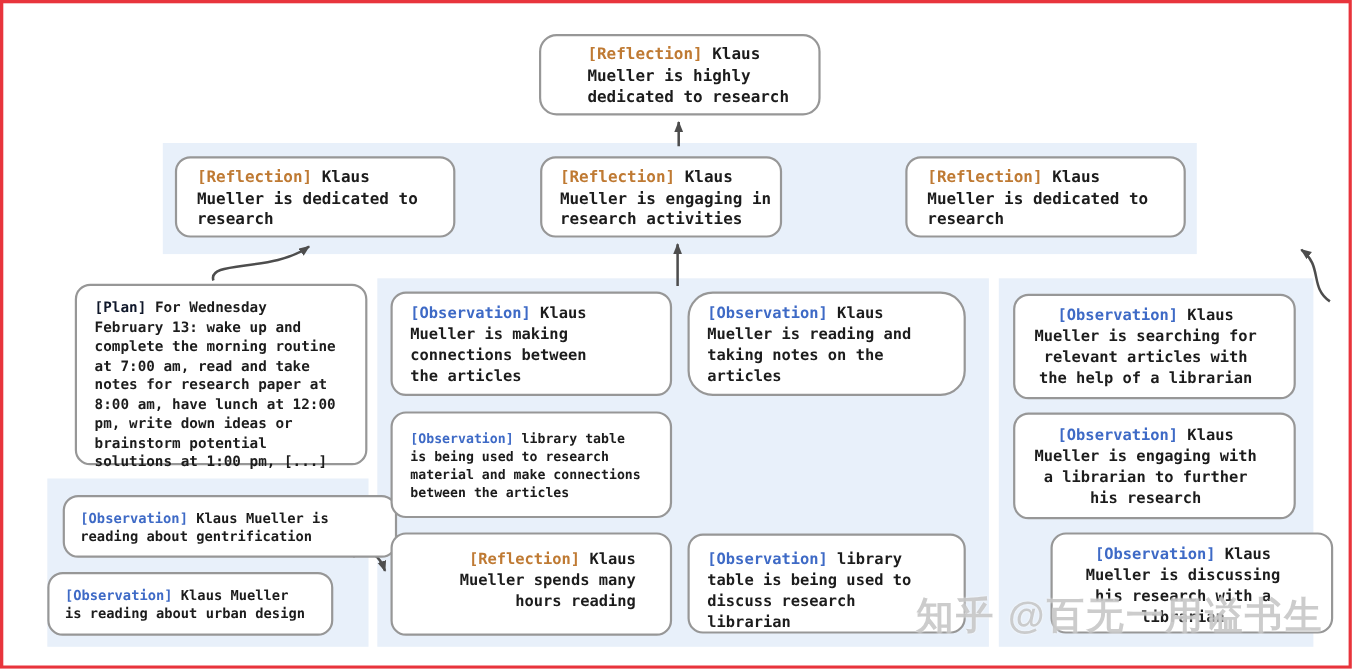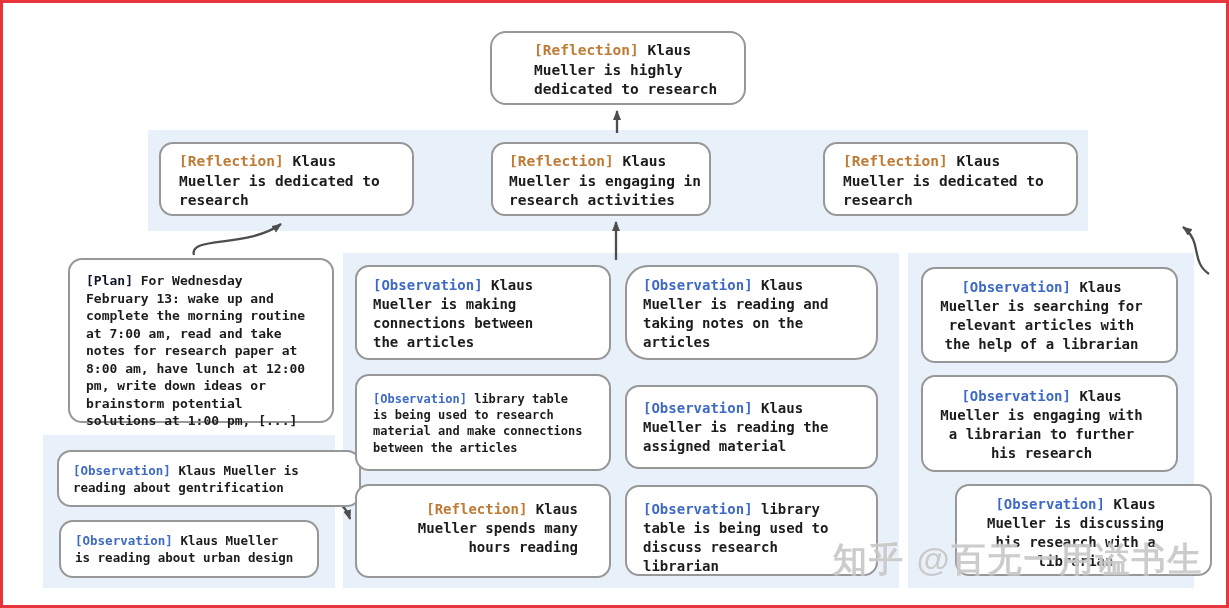--- a/index.html
+++ b/index.html
@@ -43,21 +43,21 @@
   #n-l2a .txt,#n-l2b .txt,#n-l2c .txt{max-width:208px;}
 
   
   #n-plan{left:65px;top:255px;width:266px;height:165px;font-size:13px;padding:12px 0 0 16px;}
   #n-plan .txt{max-width:222px;}
 
   
   #band-left{left:40px;top:432px;width:292px;height:153px;}
   #n-ol1{left:54px;top:447px;width:304px;height:57px;font-size:12.5px;padding:11px 0 0 14px;}
   #n-ol1 .txt{max-width:230px;}
-  #n-ol2{left:56px;top:517px;width:260px;height:58px;font-size:12.5px;padding:11px 0 0 14px;}
+  #n-ol2{left:40px;top:517px;width:260px;height:58px;font-size:12.5px;padding:11px 0 0 14px;}
   #n-ol2 .txt{max-width:221px;}
 
   
   #band-mid{left:340px;top:250px;width:556px;height:335px;}
   #n-m1{left:352px;top:262px;width:256px;height:95px;font-size:14px;padding:9px 0 0 16px;}
   #n-m1 .txt{max-width:190px;}
   #n-m2{left:352px;top:371px;width:256px;height:97px;font-size:12px;padding:15px 0 0 16px;}
   #n-m2 .txt{max-width:214px;}
   #n-m3{left:352px;top:481px;width:256px;height:94px;font-size:14px;padding:14px 0 0 16px;}
   #n-m3 .txt{max-width:205px;text-align:right;}
@@ -143,23 +143,20 @@
   <div class="node" id="n-m2">
     <span class="txt"><span class="tag-observation">[Observation]</span> <span>library table is being used to research material and make connections between the articles</span></span>
   </div>
   <div class="node" id="n-m3">
     <span class="txt"><span class="tag-reflection">[Reflection]</span> <span>Klaus Mueller spends many hours reading</span></span>
   </div>
 
   <div class="node" id="n-n1">
     <span class="txt"><span class="tag-observation">[Observation]</span> <span>Klaus Mueller is reading and taking notes on the articles</span></span>
   </div>
-  <div class="node" id="n-n2">
-    <span class="txt"><span class="tag-observation">[Observation]</span> <span>Klaus Mueller is reading the assigned material</span></span>
-  </div>
   <div class="node" id="n-n3">
     <span class="txt"><span class="tag-observation">[Observation]</span> <span>library table is being used to discuss research librarian</span></span>
   </div>
 
   <div class="node" id="n-r1">
     <span class="txt"><span class="tag-observation">[Observation]</span> <span>Klaus Mueller is searching for relevant articles with the help of a librarian</span></span>
   </div>
   <div class="node" id="n-r2">
     <span class="txt"><span class="tag-observation">[Observation]</span> <span>Klaus Mueller is engaging with a librarian to further his research</span></span>
   </div>

